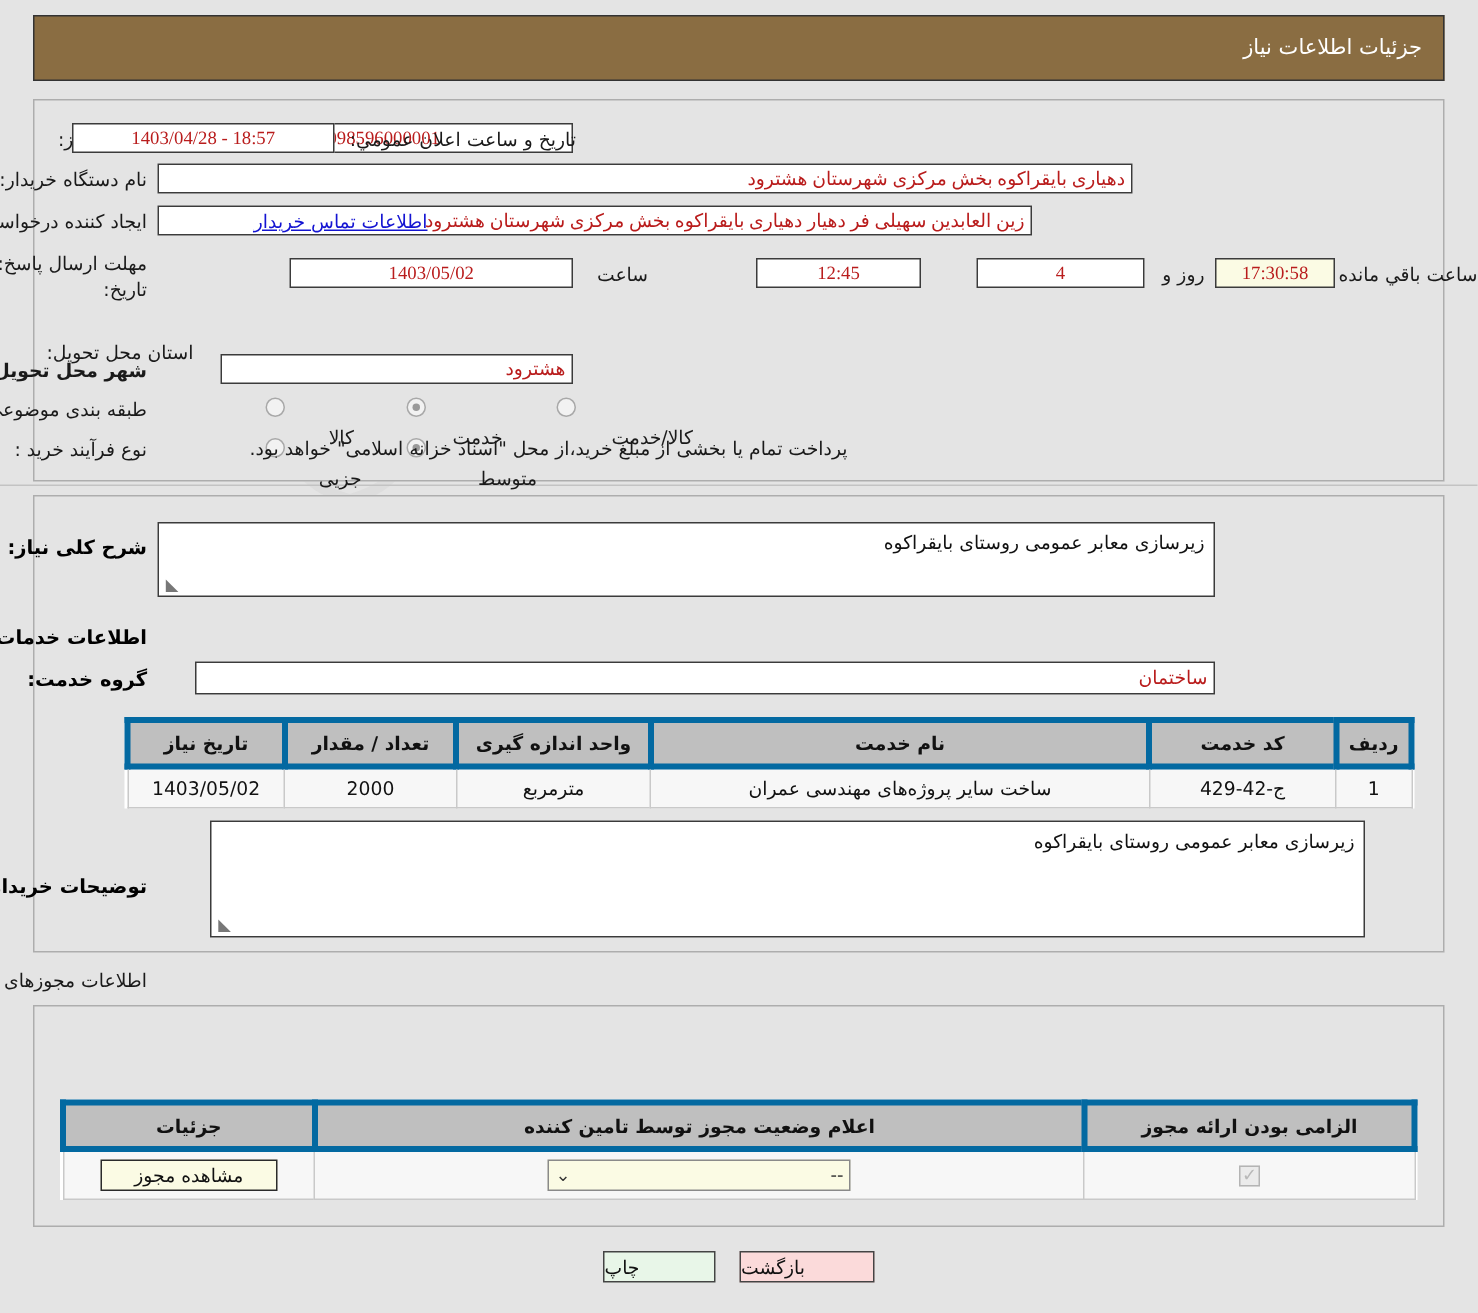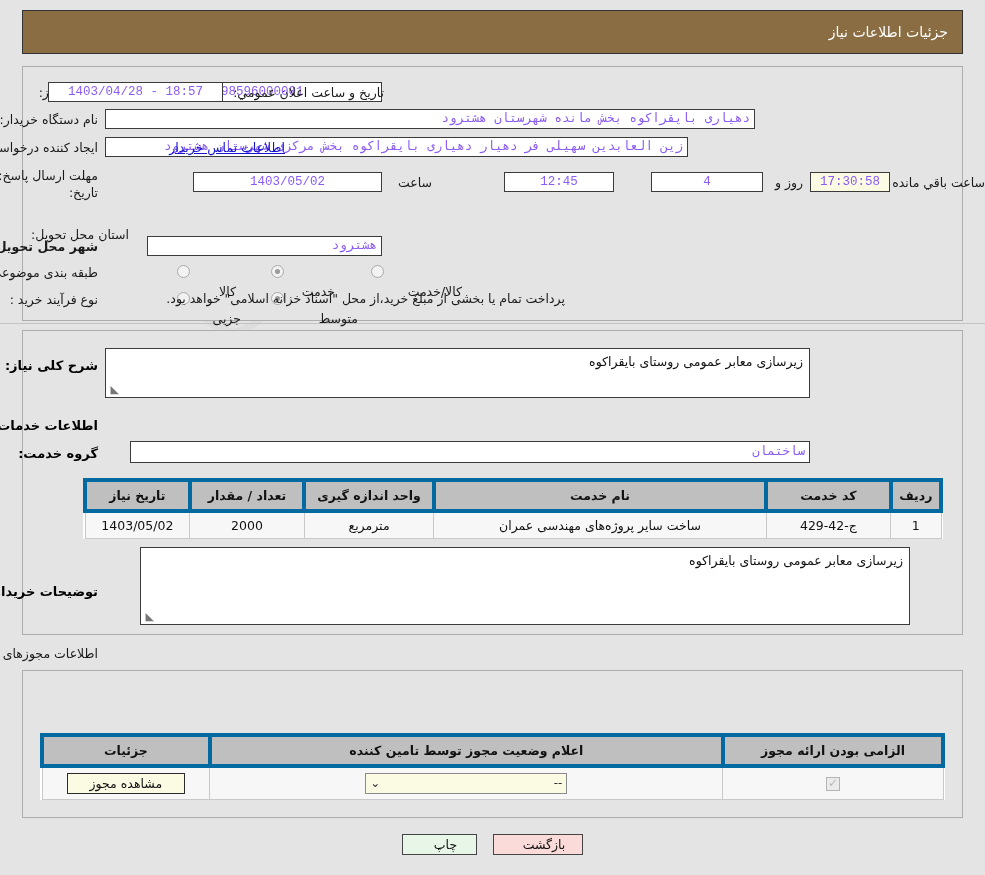--- a/index.html
+++ b/index.html
@@ -111,22 +111,22 @@
     z-index: 4;
   }
 
   
   .fld {
     position: absolute;
     background: #ffffff;
     border: 1px solid #3b3b3b;
     box-sizing: border-box;
     font-size: 12.5px;
-    color: #8b5cf6;
-    font-family: Liberation Mono, monospace;
+    color: #b91c1c;
+    font-family: Liberation Serif, serif;
     padding: 0 4px;
     line-height: 18px;
     height: 20px;
     z-index: 3;
     display: flex;
     align-items: center;
   }
   .fld.center { justify-content: center; }
   .fld.rightal { justify-content: flex-start; }
   .fld.ltr { direction: ltr; justify-content: center; }
@@ -258,27 +258,26 @@
     cursor: pointer;
   }
 
   
   .fbtn {
     position: absolute;
     border: 1px solid #444444;
     box-sizing: border-box;
     font-size: 12.5px;
     color: #111111;
-    text-align: center;
+    text-align: left;
     cursor: pointer;
     height: 21px;
     line-height: 19px;
     z-index: 3;
     font-family: "DejaVu Sans", "Liberation Sans", sans-serif;
-    padding-left: 12px;
   }
   .fbtn.print { background: #e8f6e8; }
   .fbtn.back { background: #fbdada; }
 
   .hr-sep {
     position: absolute;
     left: 0; width: 985px; height: 1px;
     background: #c3c3c3;
     z-index: 1;
   }
@@ -305,21 +304,21 @@
 
   <div class="panel panel-top"></div>
 
   <div class="lbl" style="top:85px; right:887px;">شماره نیاز:</div>
   <div class="fld center" style="top:82px; right:603px; width:277px;">1103098596000001</div>
 
   <div class="lbl" style="top:85px; right:601px;">تاریخ و ساعت اعلان عمومي:</div>
   <div class="fld center ltr" style="top:82px; right:762px; width:175px;">1403/04/28 - 18:57</div>
 
   <div class="lbl" style="top:112px; right:887px;">نام دستگاه خریدار:</div>
-  <div class="fld rightal" style="top:109px; right:230px; width:650px;">دهیاری بایقراکوه بخش مانده شهرستان هشترود</div>
+  <div class="fld rightal" style="top:109px; right:230px; width:650px;">دهیاری بایقراکوه بخش مرکزی شهرستان هشترود</div>
 
   <div class="lbl" style="top:140px; right:887px;">ایجاد کننده درخواست:</div>
   <div class="fld rightal" style="top:137px; right:297px; width:583px;">زین العابدین سهیلی فر دهیار دهیاری بایقراکوه بخش مرکزی شهرستان هشترود</div>
   <div class="link" style="top:140px; right:700px;text-decoration:underline;">اطلاعات تماس خریدار</div>
 
   <div class="lbl" style="top:168px; right:887px;">مهلت ارسال پاسخ: تا</div>
   <div class="lbl" style="top:185px; right:887px;">تاریخ:</div>
   <div class="fld center ltr" style="top:172px; right:603px; width:189px;">1403/05/02</div>
   <div class="lbl" style="top:175px; right:553px;">ساعت</div>
   <div class="fld center ltr" style="top:172px; right:371px; width:110px;">12:45</div>

